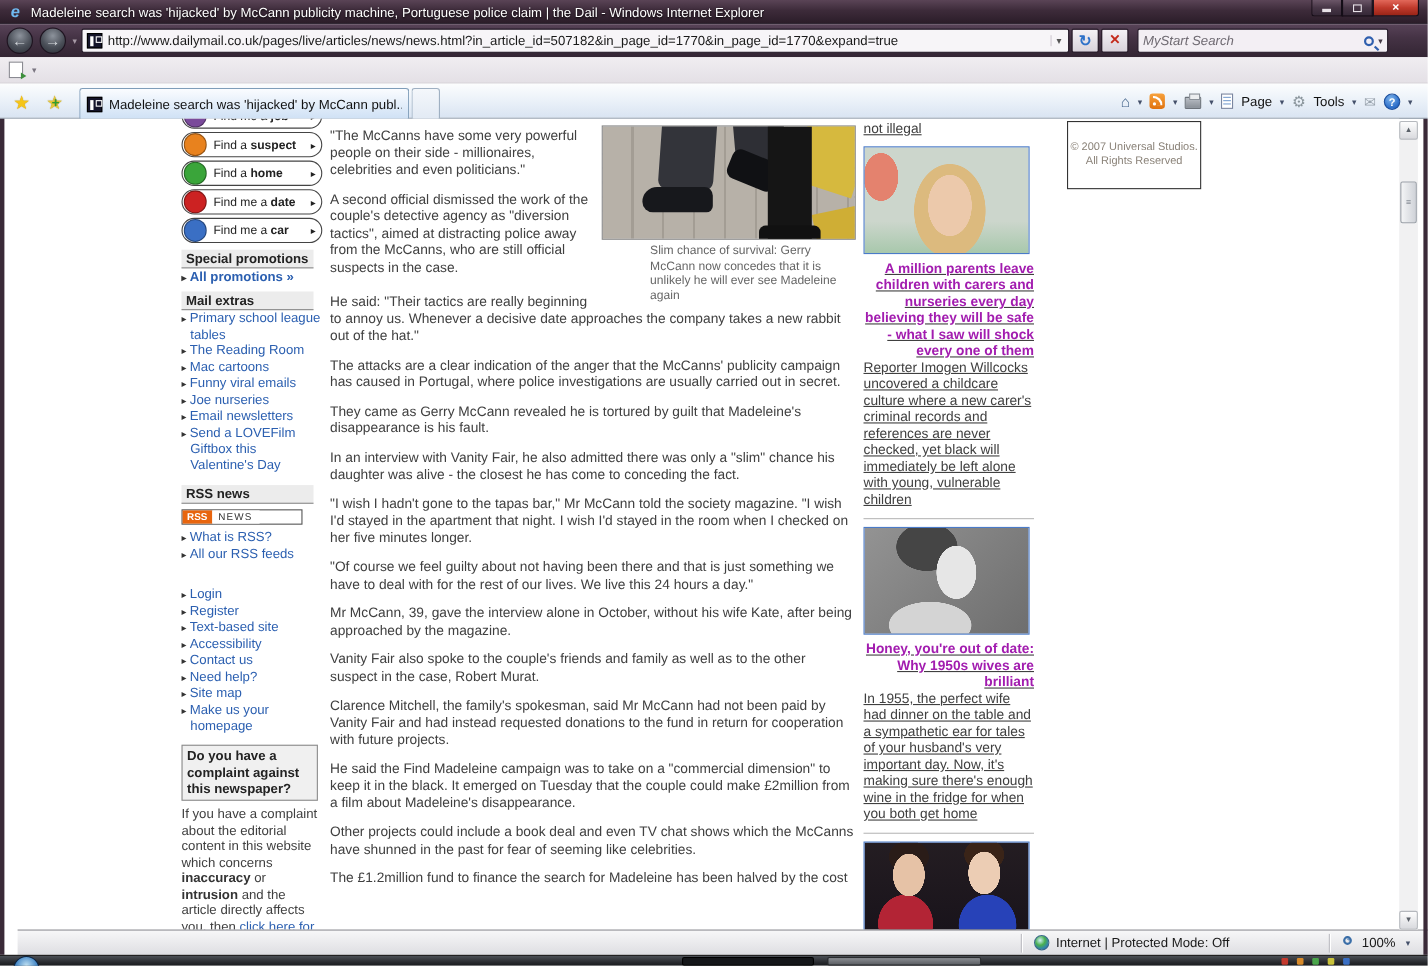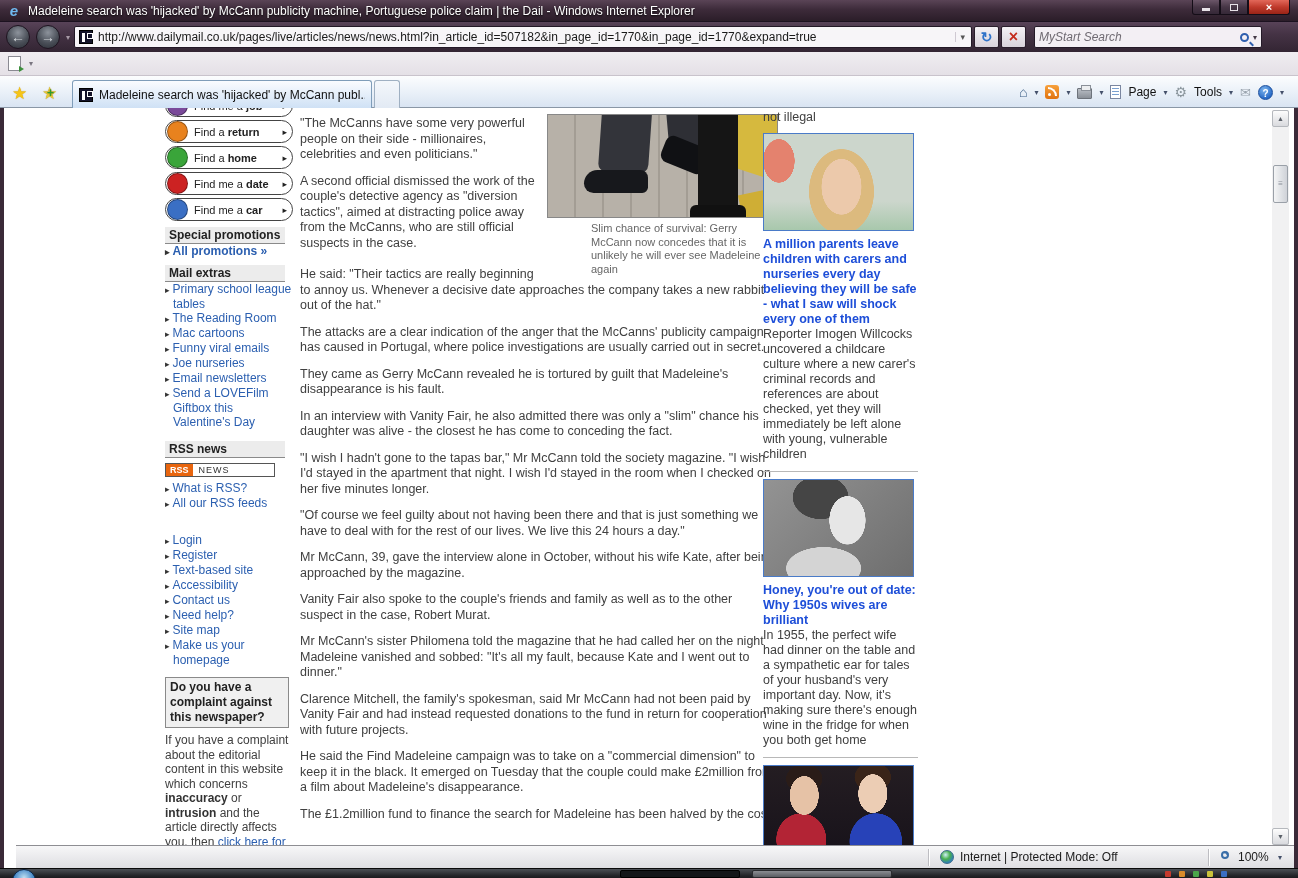--- a/index.html
+++ b/index.html
@@ -123,42 +123,42 @@
   .shoe1 { position:absolute; left:36px; top:55px; width:64px; height:23px; background:#17181c; border-radius:14px 8px 6px 10px; }
   .leg2 { position:absolute; left:120px; top:-6px; width:46px; height:46px; background:#2e2f35; transform:rotate(-5deg); border-radius:0 0 8px 10px; }
   .shoe2 { position:absolute; left:114px; top:26px; width:46px; height:28px; background:#101114; border-radius:8px 12px 8px 8px; transform:rotate(22deg); }
   .ypatch1 { position:absolute; right:-8px; top:-6px; width:58px; height:64px; background:#d6b93e; transform:rotate(18deg); }
   .ypatch2 { position:absolute; right:-4px; bottom:-8px; width:40px; height:34px; background:#cfae35; transform:rotate(-12deg); }
   .post { position:absolute; left:150px; top:0; width:40px; height:104px; background:#151515; }
   .post:after { content:""; position:absolute; left:-8px; bottom:0; width:56px; height:14px; background:#111; border-radius:6px 6px 0 0; }
   .ap-caption { font-size:11px; color:#666; line-height:13.5px; margin-top:4px;margin-left:44px; }
 
   
-  .rightcol { position:absolute; left:759px; top:2px; width:155px; font-size:12.5px; color:#404040; line-height:15px; }
+  .rightcol { position:absolute; left:781px; top:2px; width:155px; font-size:12.5px; color:#404040; line-height:15px;text-decoration:underline; }
   .rc-top { margin-bottom:8px; }
   .rc-photo { width:151px; height:98px; border:1px solid #4a7bc8; }
   .ph-woman1 { background:
       radial-gradient(ellipse 33px 46px at 52% 55%, #ecc9ab 0 60%, rgba(0,0,0,0) 61%),
       radial-gradient(ellipse 52px 68px at 52% 60%, #dcba7e 0 62%, rgba(0,0,0,0) 63%),
       radial-gradient(ellipse 26px 36px at 10% 28%, #e4826e 0 60%, rgba(0,0,0,0) 61%),
       linear-gradient(#ccd6cc 70%, #a8c8ac); }
   .ph-woman-bw { background:
       radial-gradient(ellipse 30px 40px at 56% 42%, #e6e6e6 0 60%, rgba(0,0,0,0) 61%),
       radial-gradient(ellipse 46px 36px at 38% 18%, #454545 0 60%, rgba(0,0,0,0) 61%),
       radial-gradient(ellipse 60px 34px at 40% 92%, #d4d4d4 0 62%, rgba(0,0,0,0) 63%),
       linear-gradient(135deg, #939393, #6e6e6e); }
   .ph-two-women { height:94px; background:
       radial-gradient(ellipse 24px 32px at 27% 32%, #e6c2a6 0 60%, rgba(0,0,0,0) 61%),
       radial-gradient(ellipse 24px 32px at 73% 30%, #eccdb4 0 60%, rgba(0,0,0,0) 61%),
       radial-gradient(ellipse 30px 24px at 27% 14%, #2a1c18 0 60%, rgba(0,0,0,0) 61%),
       radial-gradient(ellipse 30px 24px at 73% 12%, #3a2418 0 60%, rgba(0,0,0,0) 61%),
       radial-gradient(ellipse 40px 42px at 25% 80%, #b32435 0 62%, rgba(0,0,0,0) 63%),
       radial-gradient(ellipse 42px 45px at 75% 82%, #2742b8 0 62%, rgba(0,0,0,0) 63%),
       linear-gradient(#241d22, #17121a); }
-  .rc-headline { display:block; color:#1d4ed8; font-weight:bold; text-decoration:none; margin:6px 0 0 0; }
+  .rc-headline { display:block; color:#a21caf; font-weight:bold; text-decoration:none; margin:6px 0 0 0;text-align:right; }
   .rc-body { margin-top:0px; }
   .rc-item { border-top:1px solid #b8b8b8; margin-top:9px; padding-top:7px; }
 
   
   .adbox { position:absolute; left:966px; top:2px; width:122px; height:62px; border:1px solid #333; background:#fff;
     text-align:center; padding-top:16px; font-size:10px; color:#8a8278; line-height:13px; }
 
   
   .scrollbar { position:absolute; right:9px; top:110px; width:17px; height:735px; background:#f1f1f2; z-index:6; }
   .sb-btn { width:17px; height:17px; background:linear-gradient(#fdfdfd,#d9dade); border:1px solid #b5b8bd; border-radius:2px;
@@ -265,21 +265,21 @@
 <div class="page">
 
   <div class="sidebar">
     <div class="findbtn">
       <span class="fi" style="background:#7a4a9a"></span>
       <span class="fl"><span>Find me a </span><span class="fb">job</span></span>
       <span class="farrow">▸</span>
     </div>
     <div class="findbtn">
       <span class="fi" style="background:#e8821e"></span>
-      <span class="fl"><span>Find a </span><span class="fb">return</span></span>
+      <span class="fl"><span>Find a </span><span class="fb">suspect</span></span>
       <span class="farrow">▸</span>
     </div>
     <div class="findbtn">
       <span class="fi" style="background:#3aa53a"></span>
       <span class="fl"><span>Find a </span><span class="fb">home</span></span>
       <span class="farrow">▸</span>
     </div>
     <div class="findbtn">
       <span class="fi" style="background:#cc2222"></span>
       <span class="fl"><span>Find me a </span><span class="fb">date</span></span>
@@ -344,41 +344,45 @@
     <p style="margin-top:6px;">"The McCanns have some very powerful people on their side - millionaires, celebrities and even politicians."</p>
     <p>A second official dismissed the work of the couple's detective agency as "diversion tactics", aimed at distracting police away from the McCanns, who are still official suspects in the case.</p>
     <p style="margin-top:16px;">He said: "Their tactics are really beginning to annoy us. Whenever a decisive date approaches the company takes a new rabbit out of the hat."</p>
     <p>The attacks are a clear indication of the anger that the McCanns' publicity campaign has caused in Portugal, where police investigations are usually carried out in secret.</p>
     <p>They came as Gerry McCann revealed he is tortured by guilt that Madeleine's disappearance is his fault.</p>
     <p>In an interview with Vanity Fair, he also admitted there was only a "slim" chance his daughter was alive - the closest he has come to conceding the fact.</p>
     <p>"I wish I hadn't gone to the tapas bar," Mr McCann told the society magazine. "I wish I'd stayed in the apartment that night. I wish I'd stayed in the room when I checked on her five minutes longer.</p>
     <p>"Of course we feel guilty about not having been there and that is just something we have to deal with for the rest of our lives. We live this 24 hours a day."</p>
     <p>Mr McCann, 39, gave the interview alone in October, without his wife Kate, after being approached by the magazine.</p>
     <p>Vanity Fair also spoke to the couple's friends and family as well as to the other suspect in the case, Robert Murat.</p>
-    <p>Mr McCann's sister Philomena told the magazine that he had called her on the night Madeleine vanished and sobbed: "It's all my fault, because Kate and I went out to dinner."</p>
     <p>Clarence Mitchell, the family's spokesman, said Mr McCann had not been paid by Vanity Fair and had instead requested donations to the fund in return for cooperation with future projects.</p>
     <p>He said the Find Madeleine campaign was to take on a "commercial dimension" to keep it in the black. It emerged on Tuesday that the couple could make £2million from a film about Madeleine's disappearance.</p>
+    <p>Other projects could include a book deal and even TV chat shows which the McCanns have shunned in the past for fear of seeming like celebrities.</p>
     <p>The £1.2million fund to finance the search for Madeleine has been halved by the cost</p>
   </div>
 
   <div class="rightcol">
     <div class="rc-top">not illegal</div>
     <div class="rc-photo ph-woman1"></div>
     <a class="rc-headline">A million parents leave children with carers and nurseries every day believing they will be safe - what I saw will shock every one of them</a>
-    <div class="rc-body">Reporter Imogen Willcocks uncovered a childcare culture where a new carer's criminal records and references are about checked, yet they will immediately be left alone with young, vulnerable children</div>
+    <div class="rc-body">Reporter Imogen Willcocks uncovered a childcare culture where a new carer's criminal records and references are never checked, yet black will immediately be left alone with young, vulnerable children</div>
     <div class="rc-item">
       <div class="rc-photo ph-woman-bw"></div>
       <a class="rc-headline">Honey, you're out of date: Why 1950s wives are brilliant</a>
       <div class="rc-body">In 1955, the perfect wife had dinner on the table and a sympathetic ear for tales of your husband's very important day. Now, it's making sure there's enough wine in the fridge for when you both get home</div>
     </div>
     <div class="rc-item">
       <div class="rc-photo ph-two-women"></div>
     </div>
   </div>
 
+  <div class="adbox">
+    <div>© 2007 Universal Studios.</div>
+    <div>All Rights Reserved</div>
+  </div>
 </div>
 
 <div class="scrollbar">
   <div class="sb-btn">▲</div>
   <div class="sb-thumb">≡</div>
   <div class="sb-btn sb-down">▼</div>
 </div>
 
 <div class="statusbar">
   <div class="sb-sep" style="left:912px;"></div>

